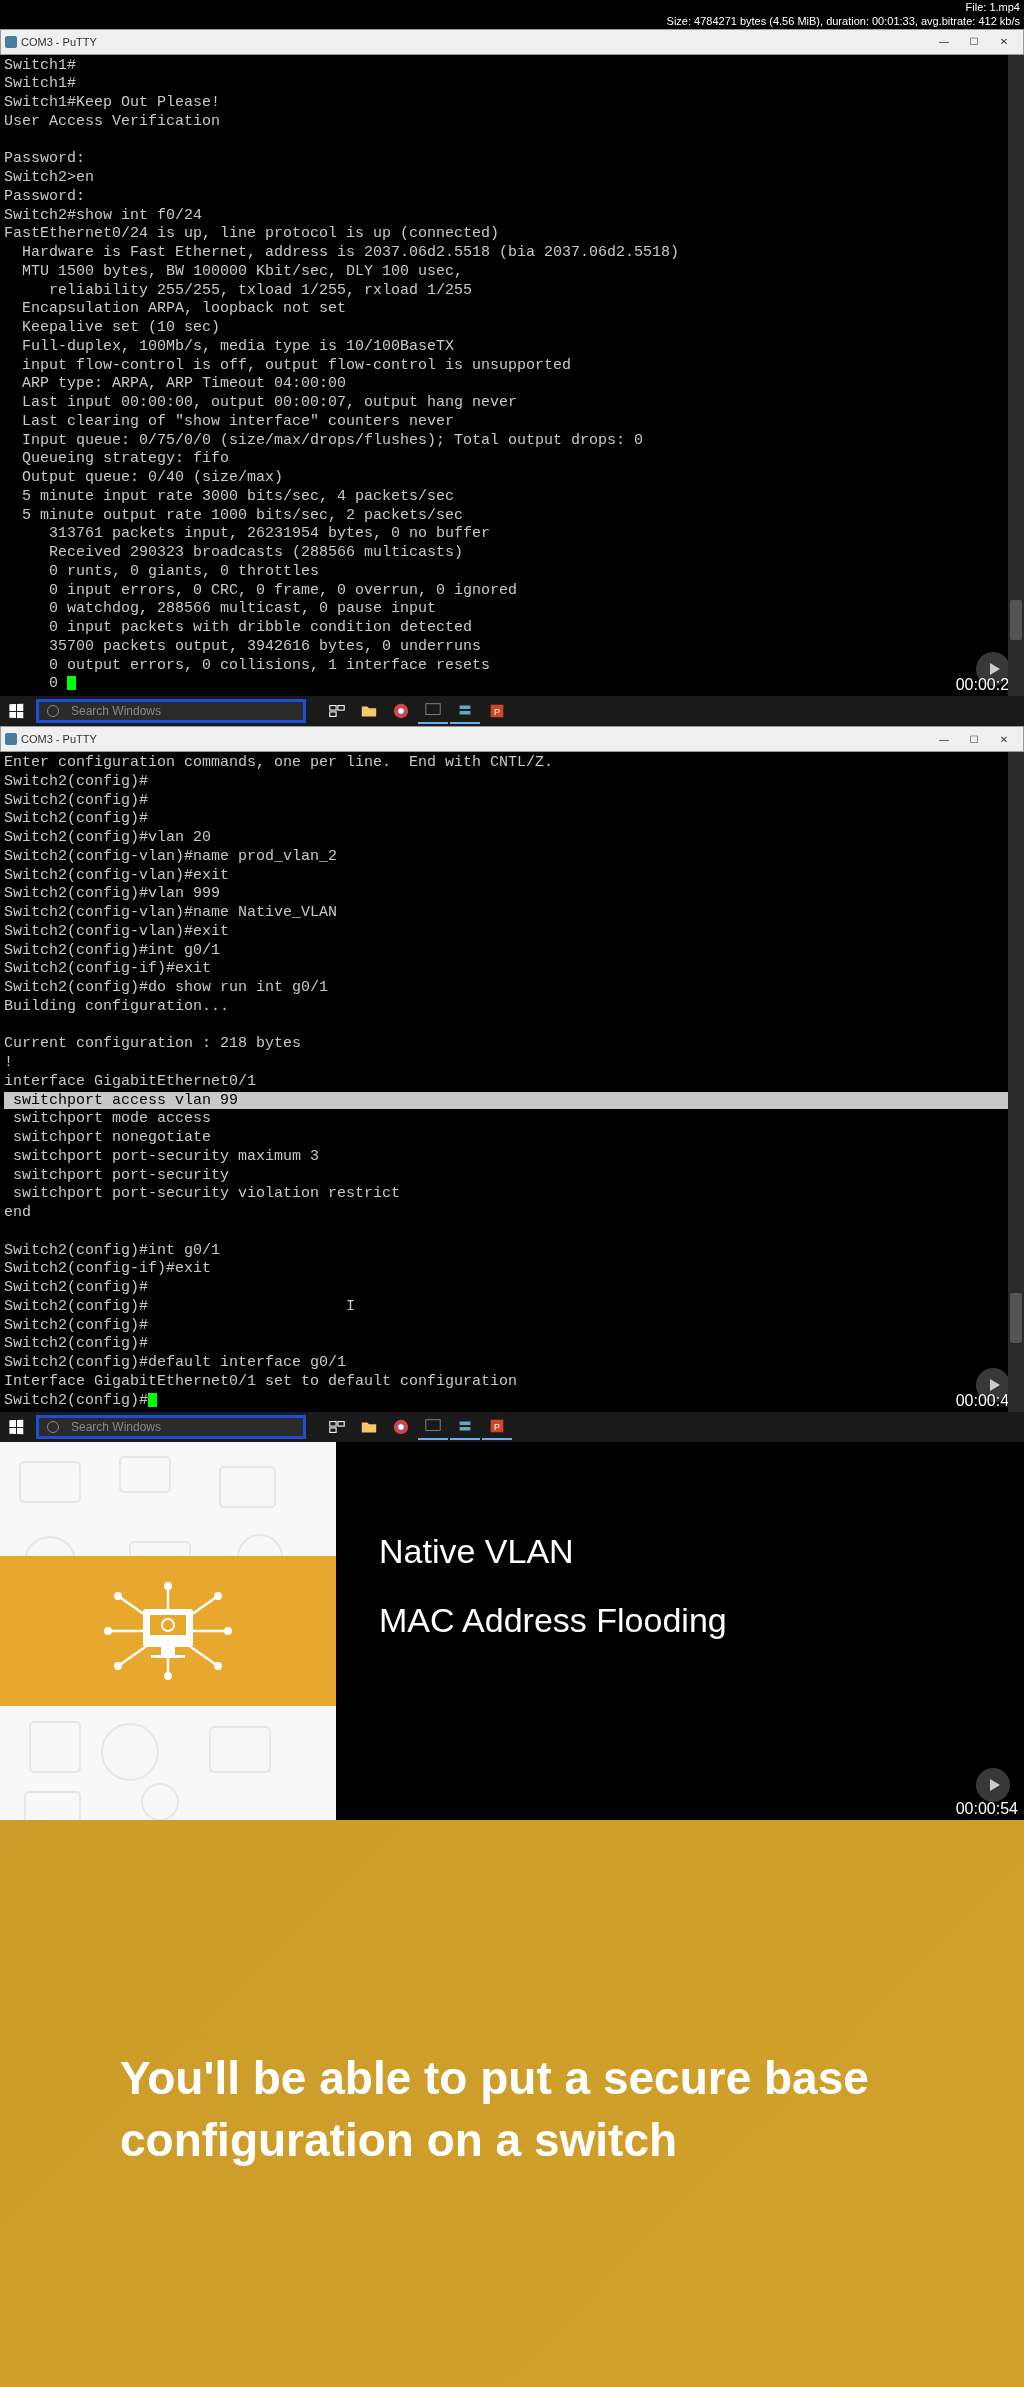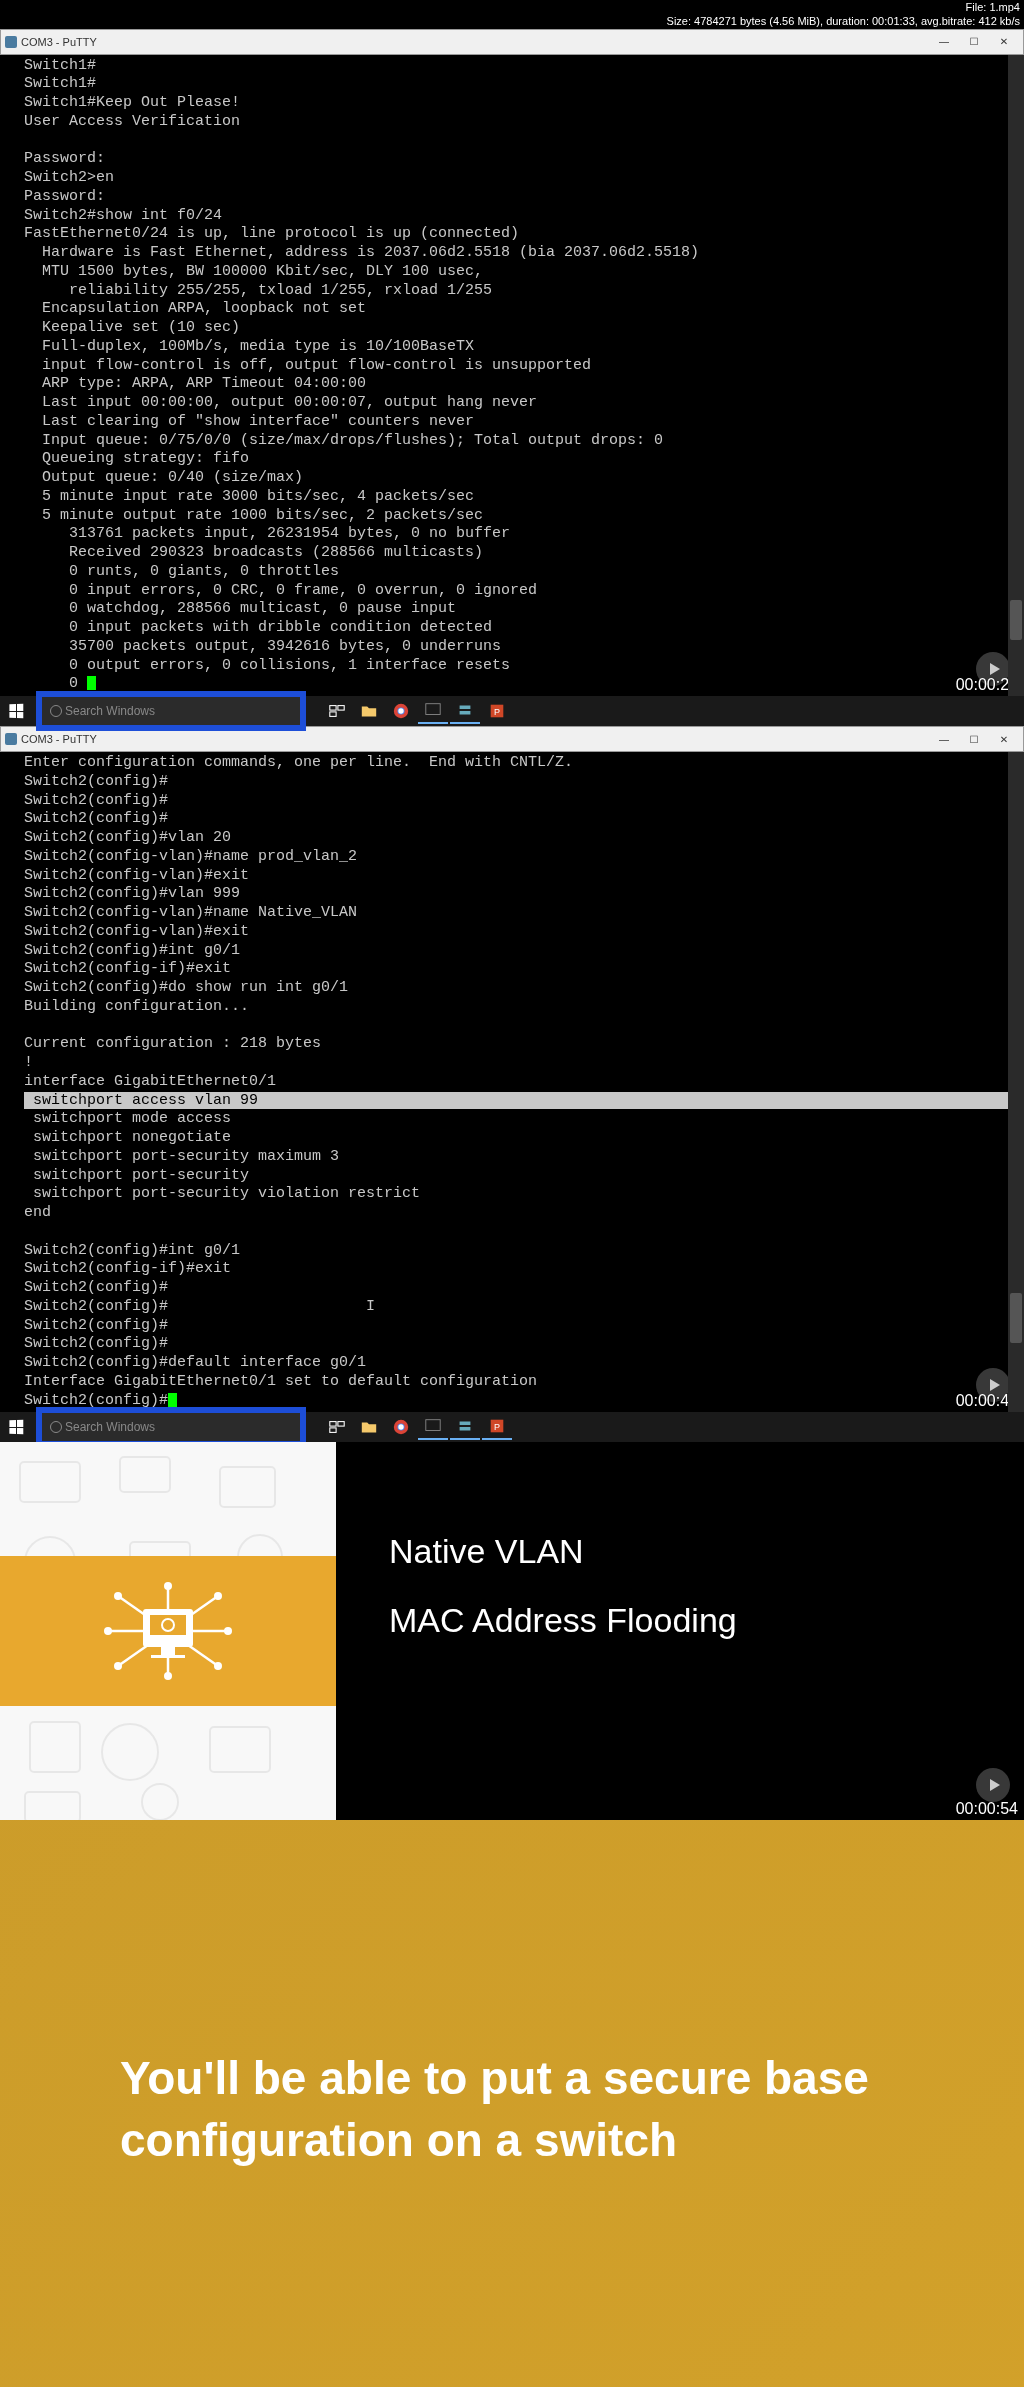--- a/index.html
+++ b/index.html
@@ -11,42 +11,42 @@
 .putty-icon { width: 12px; height: 12px; background: #4a7ba0; border-radius: 2px; display: inline-block; }
 .window-controls { display: flex; gap: 0; }
 .wc { width: 30px; height: 16px; display: flex; align-items: center; justify-content: center; cursor: pointer; font-size: 10px; }
 .terminal { background: #000; color: #c8c8c8; font-size: 15px; line-height: 1.25; padding: 2px 4px; font-family: 'Consolas', 'Courier New', monospace; white-space: pre; position: relative; }
 .terminal .highlight { background: #c8c8c8; color: #000; }
 .cursor { display: inline-block; width: 9px; height: 14px; background: #0f0; vertical-align: middle; }
 .taskbar { background: #1a1a1a; height: 30px; display: flex; align-items: center; padding: 0 4px; gap: 8px; position: relative; }
 .start-btn { width: 24px; height: 24px; display: flex; align-items: center; justify-content: center; cursor: pointer; }
 .start-icon { display: grid; grid-template-columns: 1fr 1fr; grid-template-rows: 1fr 1fr; gap: 1px; width: 14px; height: 14px; transform: perspective(20px) rotateY(-8deg); }
 .start-icon span { background: #fff; }
-.search-box { background: #2b2b2b; border: 6px solid #1d4ed8; height: 40px; width: 270px; display: flex; align-items: center; padding: 0 8px; color: #888; font-size: 12px; gap: 3px; font-family: Arial, sans-serif; }
+.search-box { background: #2b2b2b; border: 3px solid #1d4ed8; height: 24px; width: 270px; display: flex; align-items: center; padding: 0 8px; color: #888; font-size: 12px; gap: 12px; font-family: Arial, sans-serif; }
 .search-circle { width: 12px; height: 12px; border: 1.5px solid #888; border-radius: 50%; }
 .task-icons { display: flex; gap: 2px; margin-left: 8px; }
 .task-icon { width: 30px; height: 26px; display: flex; align-items: center; justify-content: center; cursor: pointer; }
 .task-icon.active { border-bottom: 2px solid #6ab0f3; }
 .ti-svg { width: 18px; height: 18px; }
 .timestamp { position: absolute; right: 6px; bottom: 2px; color: #fff; font-family: Arial, sans-serif; font-size: 16px; text-shadow: 1px 1px 2px #000; }
 .play-overlay { position: absolute; right: 14px; bottom: 10px; width: 34px; height: 34px; border-radius: 50%; background: rgba(80,80,80,0.7); display: flex; align-items: center; justify-content: center; }
 .play-overlay::before { content: ''; border-left: 10px solid #ccc; border-top: 6px solid transparent; border-bottom: 6px solid transparent; margin-left: 3px; }
 .close-overlay { position: absolute; right: 6px; bottom: 16px; color: #888; font-size: 14px; }
 .slide3 { display: flex; height: 378px; position: relative; }
 .slide3-left { width: 336px; background: #f8f8f8; position: relative; overflow: hidden; }
 .slide3-right { flex: 1; background: #000; padding: 60px 40px; }
-.slide3-right h2 { font-family: Arial, sans-serif; font-weight: 400; font-size: 34px; color: #fff; margin: 30px 13px; }
+.slide3-right h2 { font-family: Arial, sans-serif; font-weight: 400; font-size: 34px; color: #fff; margin: 30px 3px; }
 .doodle-bg { position: absolute; inset: 0; opacity: 0.08; }
 .yellow-band { position: absolute; left: 0; top: 50%; transform: translateY(-50%); width: 100%; height: 150px; background: #e8a82e; display: flex; align-items: center; justify-content: center; }
 .net-icon { position: relative; width: 170px; height: 120px; }
 .slide4 { height: 578px; background: linear-gradient(rgba(210,160,40,0.92), rgba(210,160,40,0.92)), linear-gradient(135deg, #8a7340 0%, #d0a840 100%); position: relative; display: flex; align-items: center; padding: 0 120px; }
 .slide4 h1 { font-family: Arial, sans-serif; font-weight: 700; font-size: 46px; color: #fff; line-height: 1.35; }
 .scrollbar { position: absolute; right: 0; top: 0; bottom: 0; width: 16px; background: #2a2a2a; }
 .scrollbar-thumb { position: absolute; right: 2px; width: 12px; background: #555; border-radius: 2px; }
-.term-wrap { position: relative; padding-left: 20px; }
+.term-wrap { position: relative; }
 </style>
 </head>
 <body>
 
 <div class="header">
   <div>File: 1.mp4</div>
   <div>Size: 4784271 bytes (4.56 MiB), duration: 00:01:33, avg.bitrate: 412 kb/s</div>
 </div>
 
 <div class="putty-bar">

